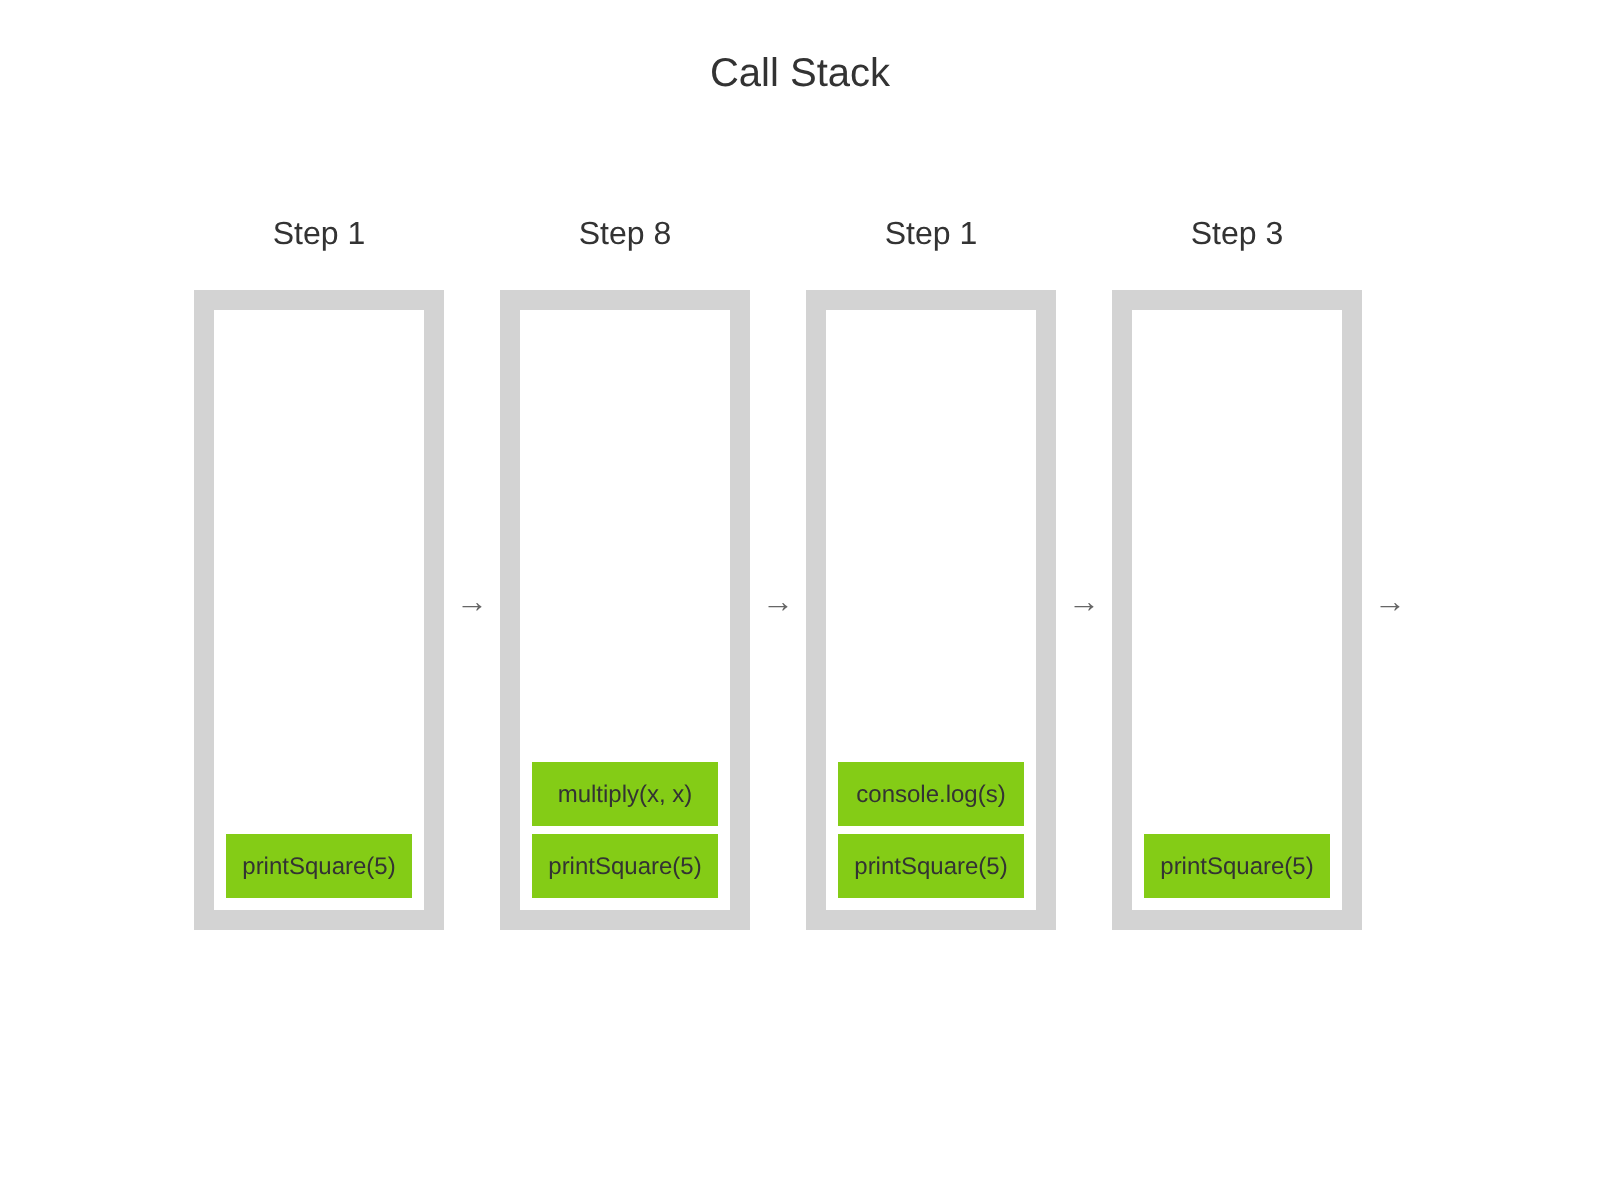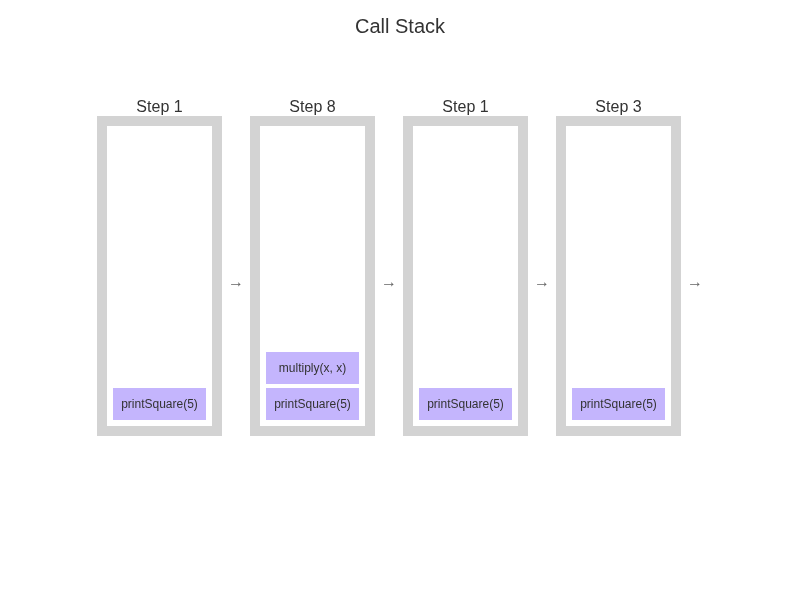--- a/index.html
+++ b/index.html
@@ -7,54 +7,55 @@
       width: 800px;
       height: 600px;
       background: #ffffff;
       font-family: Arial, Helvetica, sans-serif;
       position: relative;
     }
     .title {
       text-align: center;
       font-size: 20px;
       color: #333;
-      padding-top: 15px;
+      padding-top: 26px;
     }
     .steps-row {
       display: flex;
       align-items: center;
       justify-content: center;
       gap: 6px;
       margin-top: 60px;
       padding: 0 20px;
     }
     .step {
       display: flex;
       flex-direction: column;
       align-items: center;
     }
     .step-label {
       font-size: 16px;
       color: #333;
+      margin-bottom: 18px;
     }
     .stack-box {
       width: 125px;
       height: 320px;
       border: 10px solid #d3d3d3;
       background: #ffffff;
       display: flex;
       flex-direction: column-reverse;
       align-items: center;
       padding: 6px 6px;
       gap: 4px;
     }
     .frame {
       width: 100%;
       height: 32px;
-      background: #c4b5fd;
+      background: #84cc16;
       color: #333;
       font-size: 12px;
       display: flex;
       align-items: center;
       justify-content: center;
     }
     .arrow {
       color: #666;
       font-size: 16px;
       margin-top: 30px;
@@ -84,20 +85,21 @@
       <div class="frame">multiply(x, x)</div>
     </div>
   </div>
 
   <div class="arrow">→</div>
 
   <div class="step">
     <div class="step-label">Step 1</div>
     <div class="stack-box">
       <div class="frame">printSquare(5)</div>
+      <div class="frame">console.log(s)</div>
     </div>
   </div>
 
   <div class="arrow">→</div>
 
   <div class="step">
     <div class="step-label">Step 3</div>
     <div class="stack-box">
       <div class="frame">printSquare(5)</div>
     </div>

